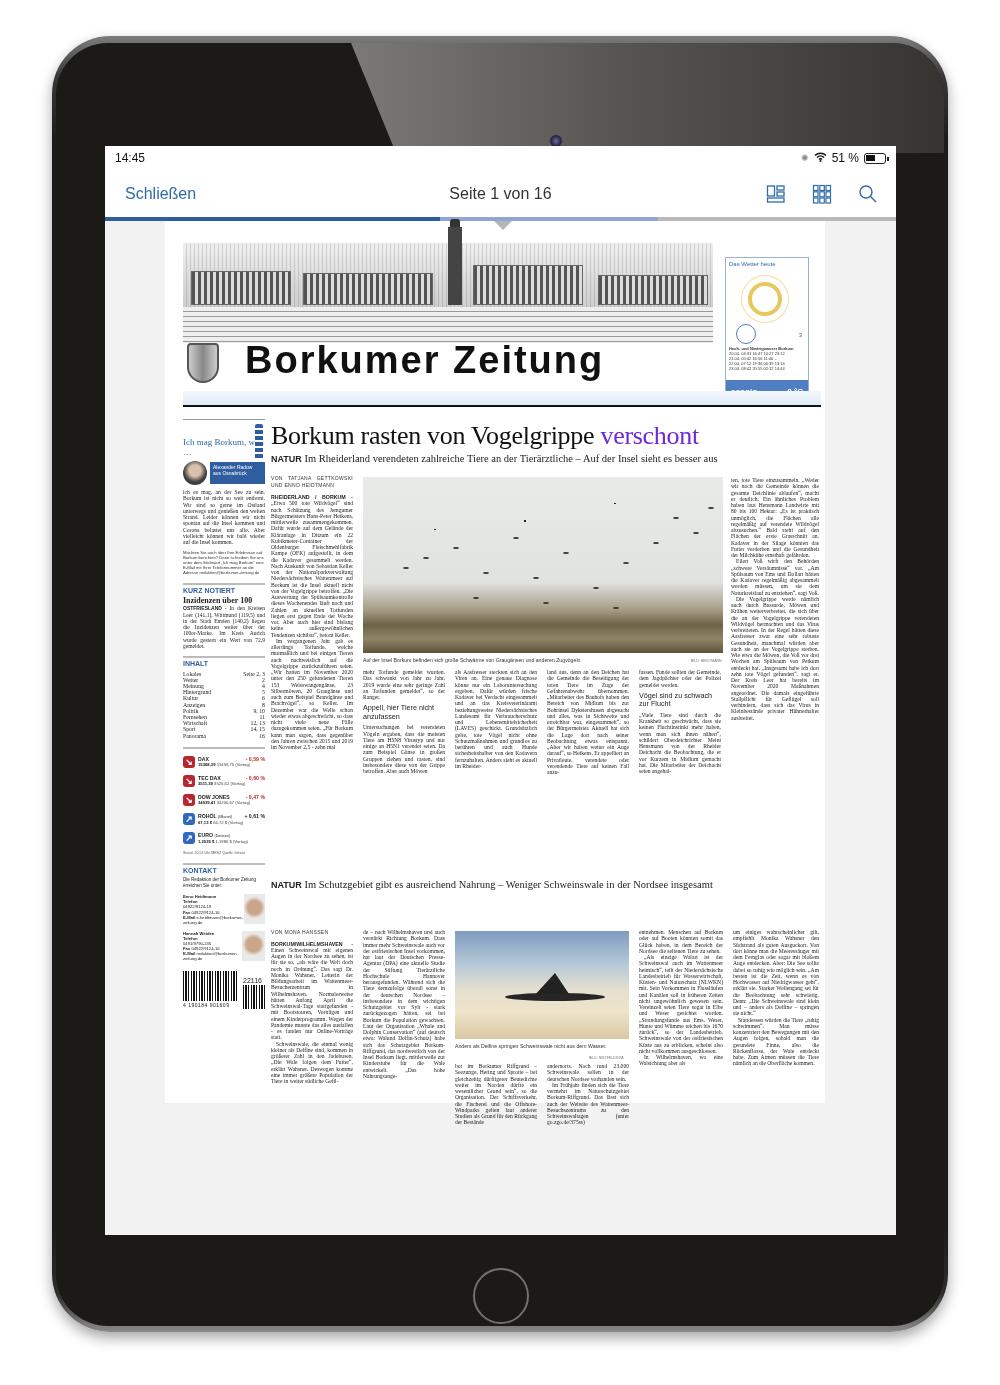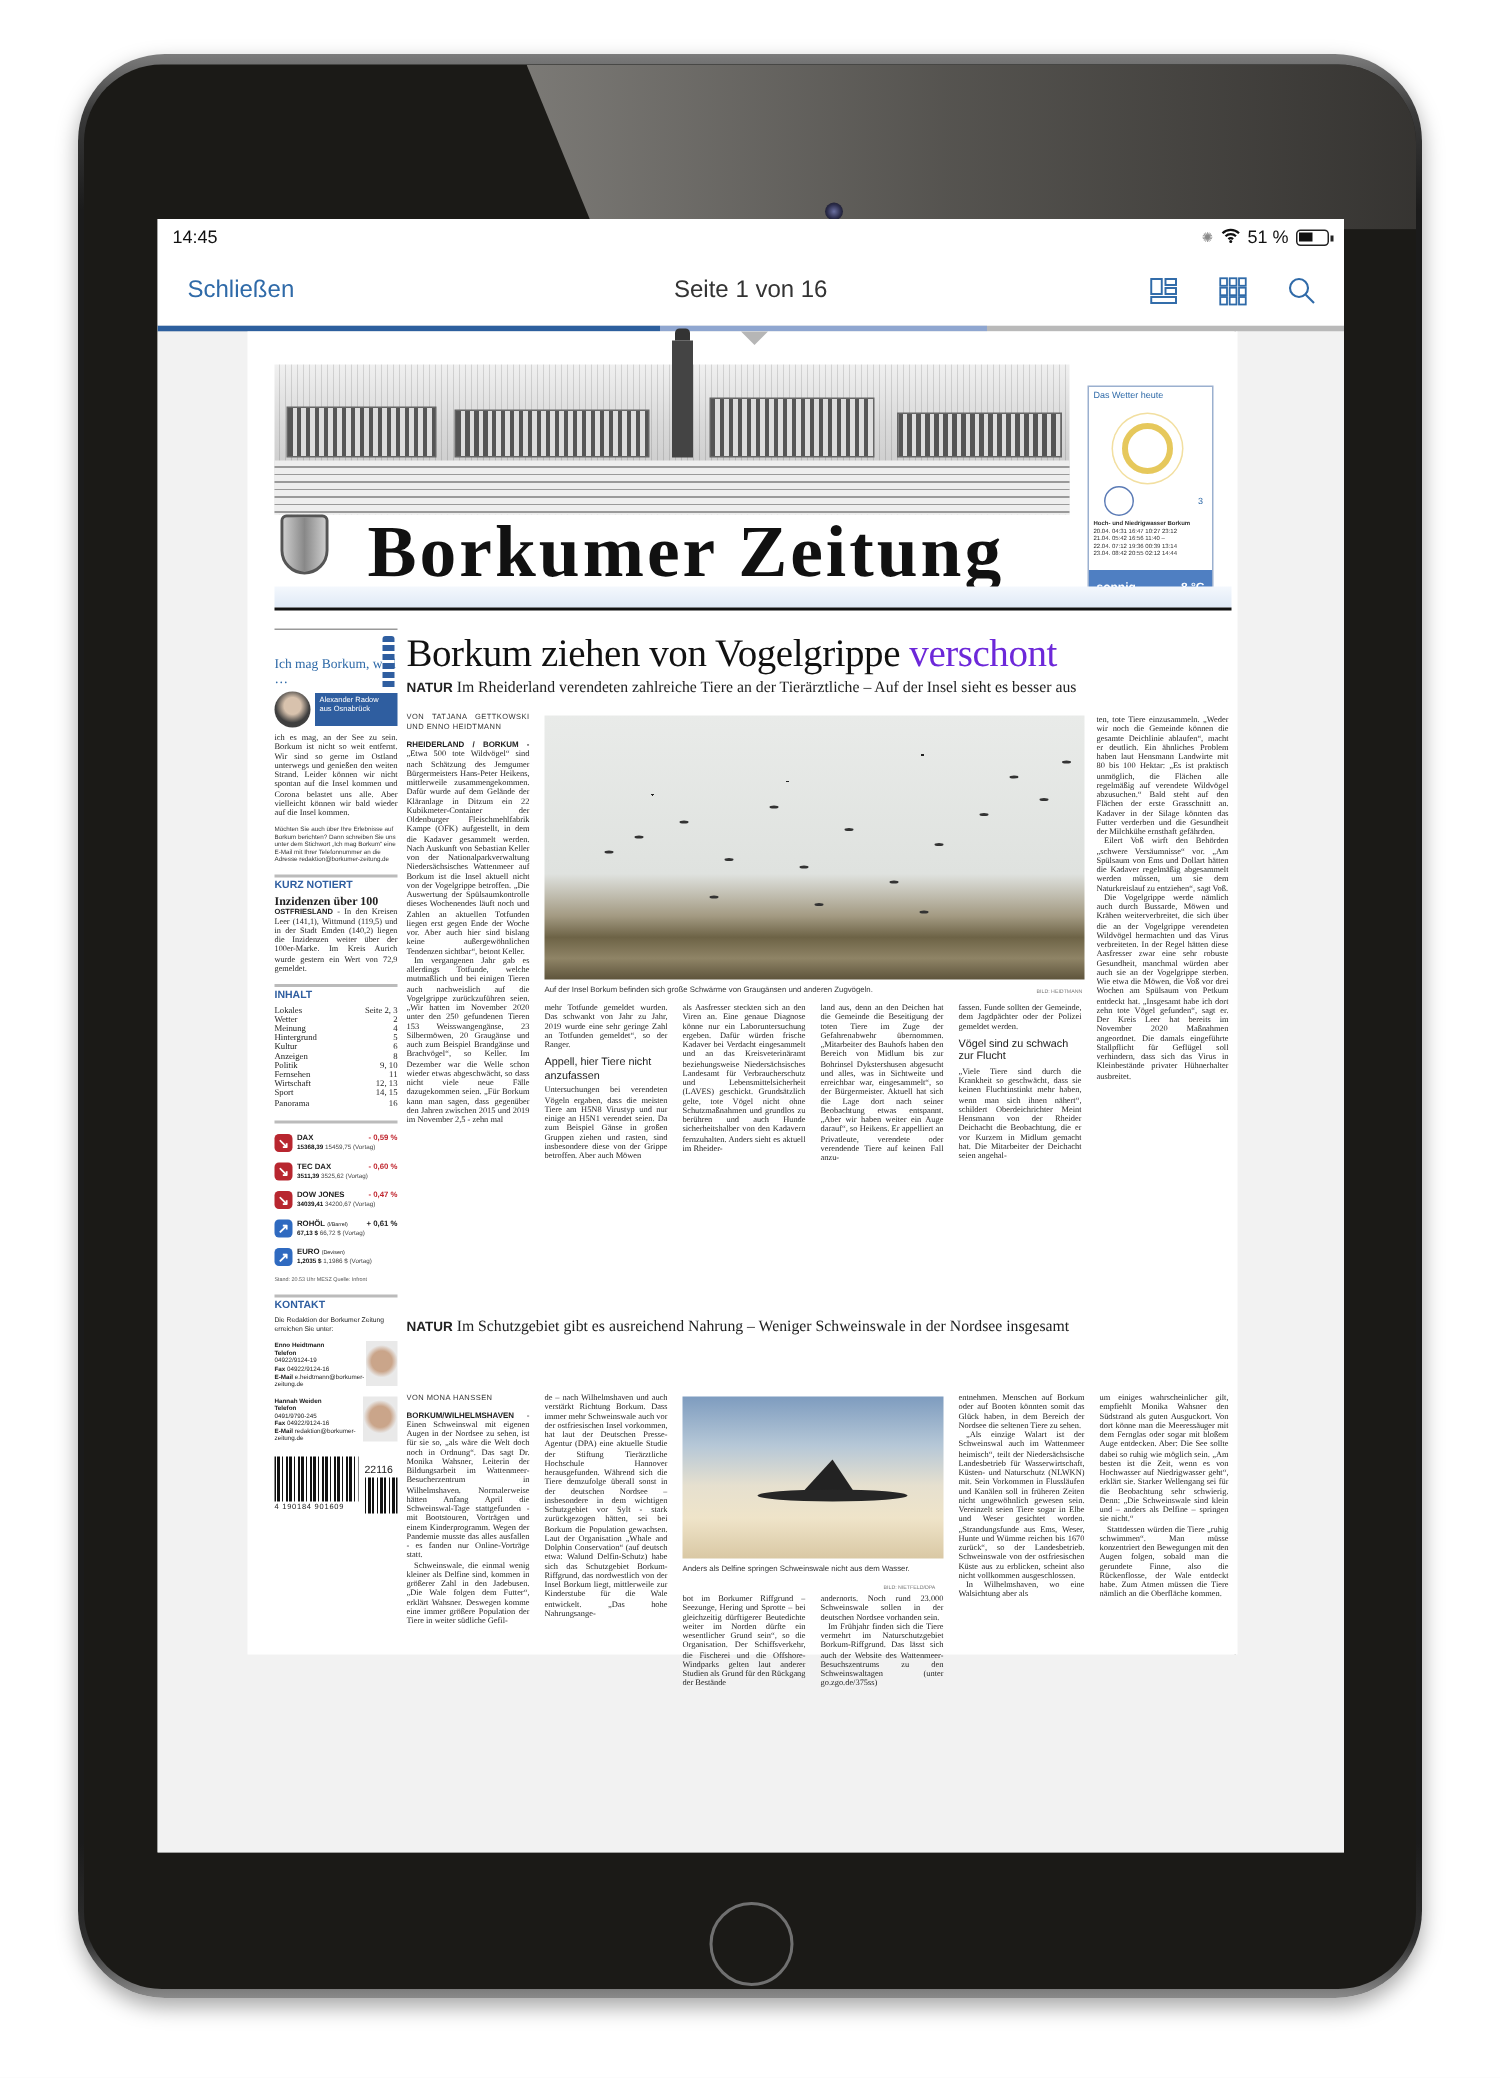--- a/index.html
+++ b/index.html
@@ -78,22 +78,22 @@
   .skyline .bldg { position: absolute; bottom: 38px; background: repeating-linear-gradient(90deg,#555 0 3px,#ddd 3px 6px); border: 1px solid #666; }
   .skyline .tower { position: absolute; left: 265px; bottom: 38px; width: 14px; height: 78px; background: #444; }
   .skyline .tower::before { content:""; position:absolute; left:2px; top:-8px; width:10px; height:8px; background:#333; border-radius:3px 3px 0 0; }
   .skyline .beach { position: absolute; left: 0; bottom: 0; width: 100%; height: 36px;
     background: repeating-linear-gradient(180deg,#eee 0 4px,#9a9a9a 4px 5px); }
   .crest {
     position: absolute; left: 4px; top: 100px; width: 32px; height: 40px;
     border: 2px solid #555; border-radius: 4px 4px 16px 16px; background: linear-gradient(90deg,#ccc,#888,#ccc);
   }
   .paper-name {
-    position: absolute; left: 62px; top: 96px; font-family: Liberation Serif, serif; font-weight: bold;
-    font-size: 49px; letter-spacing: 2px; color: #111;
+    position: absolute; left: 62px; top: 96px; font-family: Liberation Sans, sans-serif; font-weight: bold;
+    font-size: 38px; letter-spacing: 2px; color: #111;
   }
   .weather {
     position: absolute; left: 542px; top: 14px; width: 84px; height: 140px; border: 1px solid #9bb0cf; background: #fff;
     font-family: "Liberation Sans", sans-serif;
   }
   .weather .wt-title { font-size: 6px; color: #2f6aa8; padding: 3px 3px; }
   .weather .sun { position: absolute; left: 22px; top: 24px; width: 34px; height: 34px; border-radius: 50%;
     border: 4px solid #e6c85c; box-shadow: 0 0 0 6px #fff, 0 0 0 7px #f2dfa0; }
   .weather .wind { position: absolute; left: 10px; top: 66px; width: 20px; height: 20px; border: 1px solid #5a7ab5; border-radius: 50%; }
   .weather .wind-val { position: absolute; right: 6px; top: 74px; font-size: 6px; color: #2f6aa8; }
@@ -425,21 +425,21 @@
             <div class="bc-num">4 190184 901609</div>
           </div>
           <div>
             <div class="bc-issue">22116</div>
             <div class="bars" style="width:22px;height:24px;"></div>
           </div>
         </div>
       </div>
 
       <div class="article a1">
-        <div class="headline"><span>Borkum ziehen von Vogelgrippe</span> <span class="light">verschont</span></div>
+        <div class="headline"><span>Borkum rasten von Vogelgrippe</span> <span class="light">verschont</span></div>
         <div class="subhead"><span class="kicker">NATUR</span> <span>Im Rheiderland verendeten zahlreiche Tiere an der Tierärztliche – Auf der Insel sieht es besser aus</span></div>
 
         <div class="col" style="left:0;top:54px;width:82px;height:405px;">
           <div class="byline">VON TATJANA GETTKOWSKI UND ENNO HEIDTMANN</div>
           <div style="height:6px"></div>
           <p class="first"><span class="dateline">RHEIDERLAND / BORKUM -</span> <span>„Etwa 500 tote Wildvögel“ sind nach Schätzung des Jemgumer Bürgermeisters Hans-Peter Heikens, mittlerweile zusammengekommen. Dafür wurde auf dem Gelände der Kläranlage in Ditzum ein 22 Kubikmeter-Container der Oldenburger Fleischmehlfabrik Kampe (OFK) aufgestellt, in dem die Kadaver gesammelt werden. Nach Auskunft von Sebastian Keller von der Nationalparkverwaltung Niedersächsisches Wattenmeer auf Borkum ist die Insel aktuell nicht von der Vogelgrippe betroffen. „Die Auswertung der Spülsaumkontrolle dieses Wochenendes läuft noch und Zahlen an aktuellen Totfunden liegen erst gegen Ende der Woche vor. Aber auch hier sind bislang keine außergewöhnlichen Tendenzen sichtbar“, betont Keller.</span></p>
           <p>Im vergangenen Jahr gab es allerdings Totfunde, welche mutmaßlich und bei einigen Tieren auch nachweislich auf die Vogelgrippe zurückzuführen seien. „Wir hatten im November 2020 unter den 250 gefundenen Tieren 153 Weisswangengänse, 23 Silbermöwen, 20 Graugänse und auch zum Beispiel Brandgänse und Brachvögel“, so Keller. Im Dezember war die Welle schon wieder etwas abgeschwächt, so dass nicht viele neue Fälle dazugekommen seien. „Für Borkum kann man sagen, dass gegenüber den Jahren zwischen 2015 und 2019 im November 2,5 - zehn mal</p>
         </div>
 
         <div class="photo photo-birds" style="left:92px;top:56px;width:360px;height:176px;">

